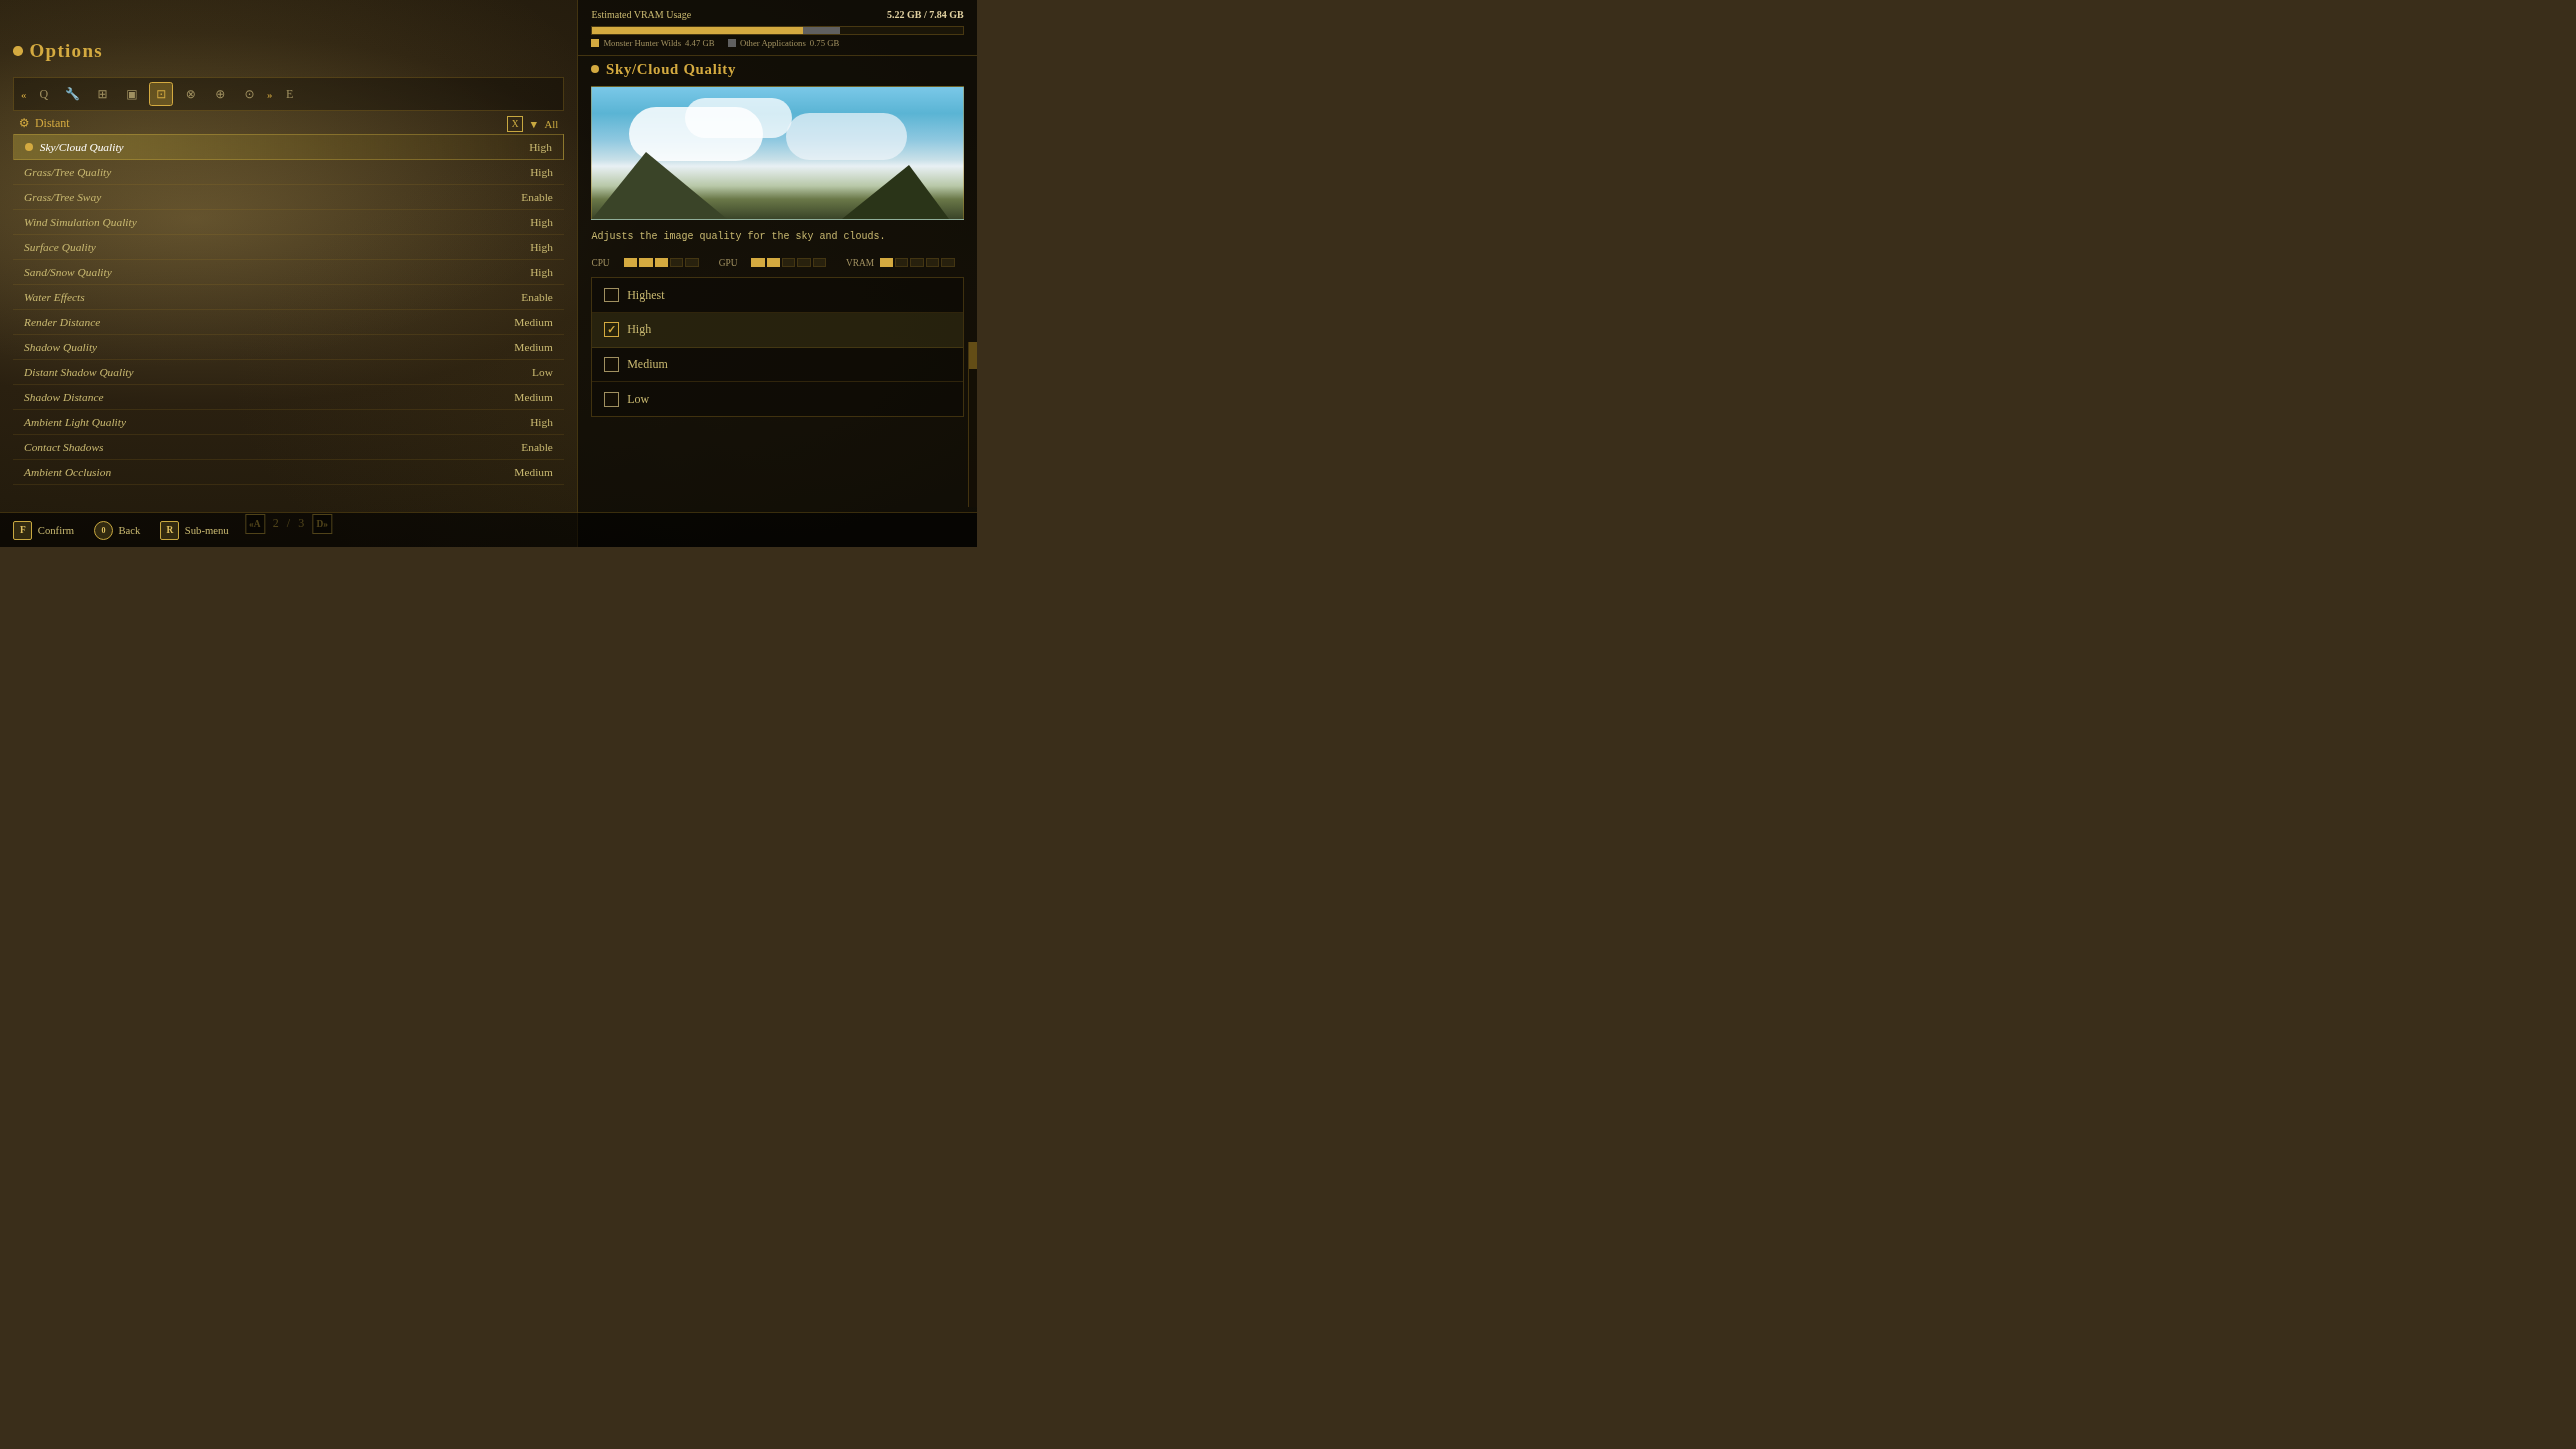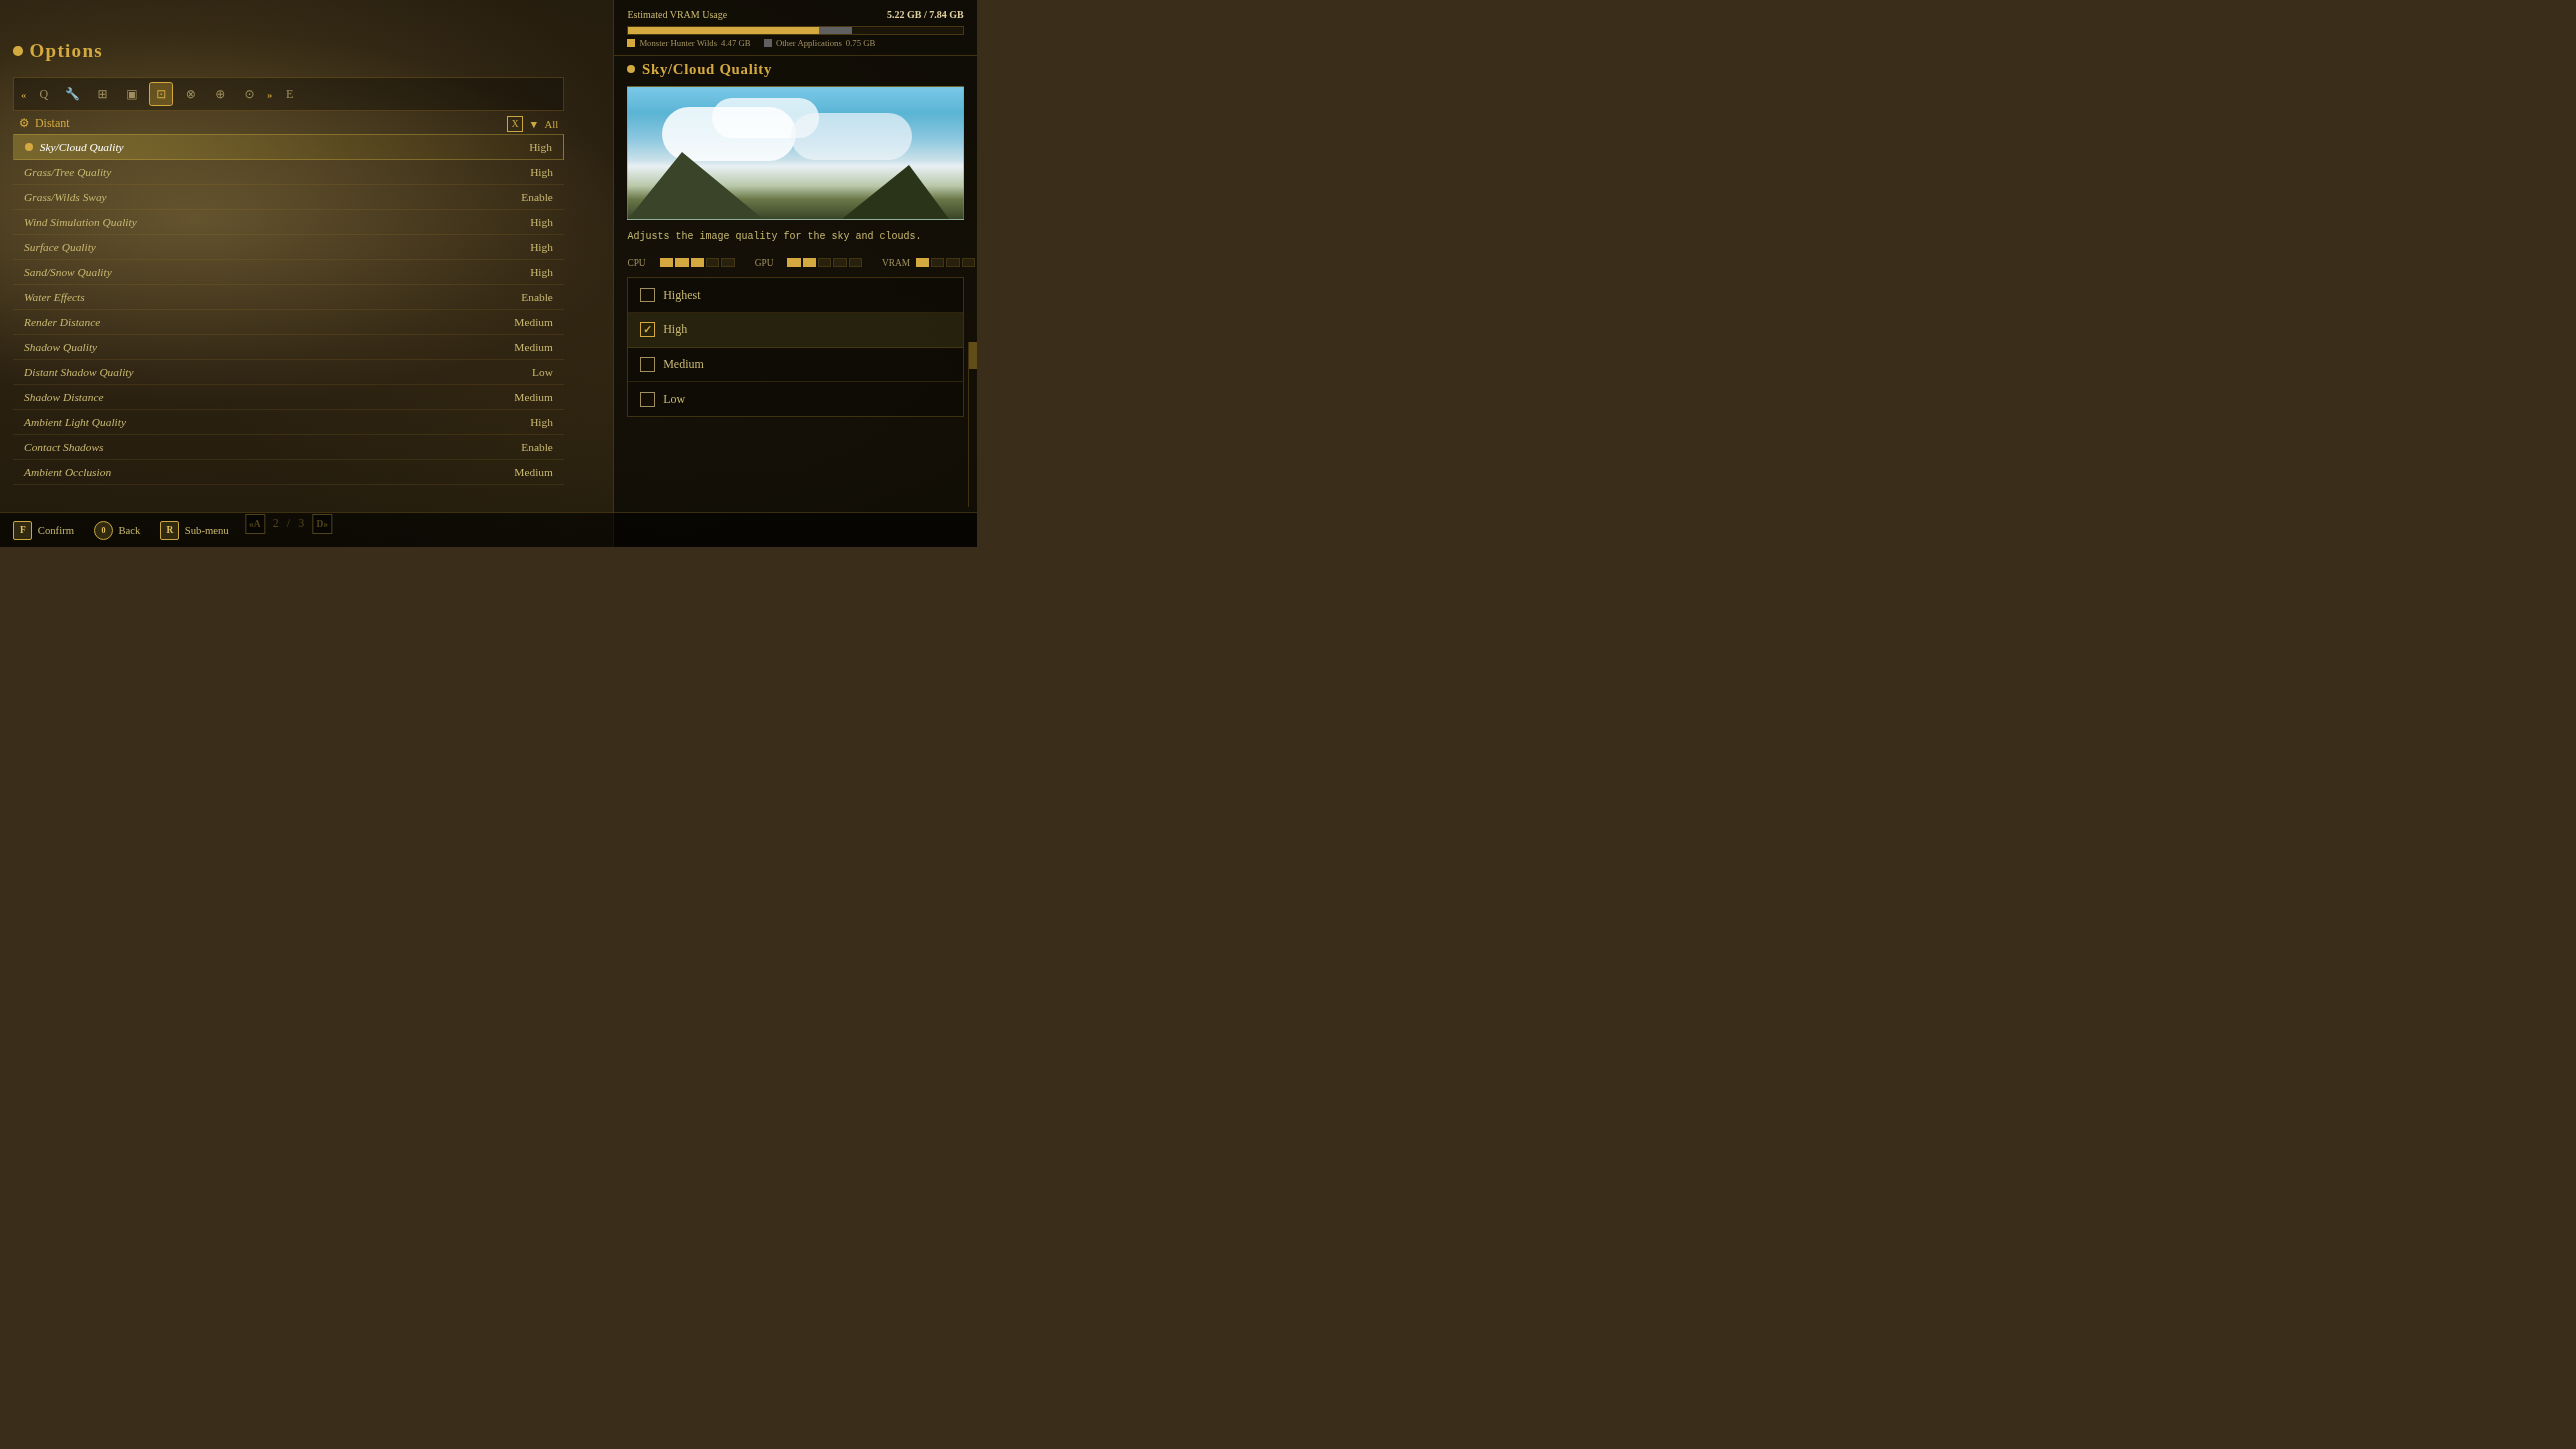--- a/index.html
+++ b/index.html
@@ -262,21 +262,21 @@
       font-weight: bold;
       color: #e0c060;
       border-radius: 50%;
     }
 
     
     .right-panel {
       position: absolute;
       right: 0;
       top: 0;
-      width: 364px;
+      width: 400px;
       height: 547px;
       background: rgba(10,8,4,0.7);
       border-left: 0.7px solid rgba(180,140,40,0.3);
       z-index: 10;
       padding: 0;
     }
 
     
     .vram-header {
       padding: 9.4px 13.4px 5.4px;
@@ -617,21 +617,21 @@
       </span>
       <span class="setting-value">High</span>
     </div>
 
     <div class="setting-row">
       <span class="setting-name">Grass/Tree Quality</span>
       <span class="setting-value">High</span>
     </div>
 
     <div class="setting-row">
-      <span class="setting-name">Grass/Wilds Sway</span>
+      <span class="setting-name">Grass/Tree Sway</span>
       <span class="setting-value">Enable</span>
     </div>
 
     <div class="setting-row">
       <span class="setting-name">Wind Simulation Quality</span>
       <span class="setting-value">High</span>
     </div>
 
     <div class="setting-row">
       <span class="setting-name">Surface Quality</span>

